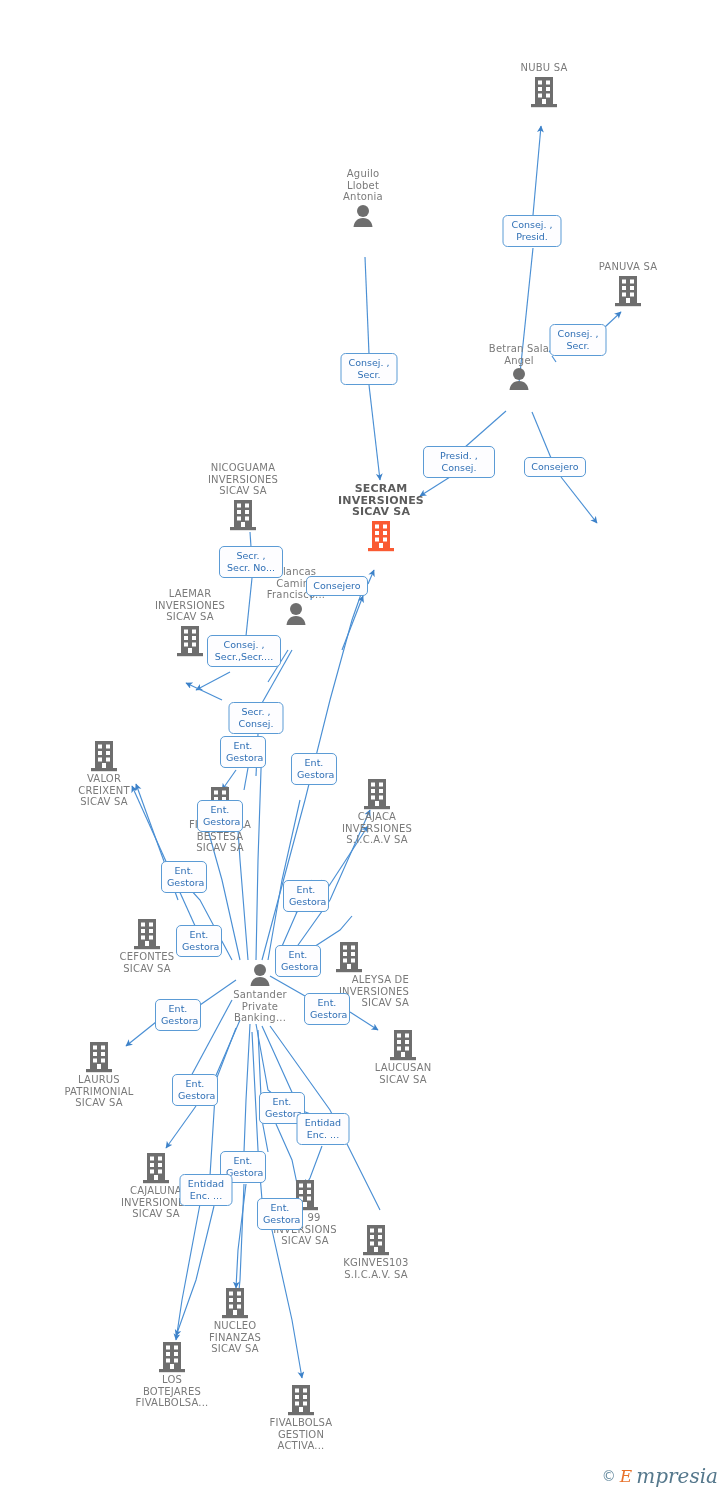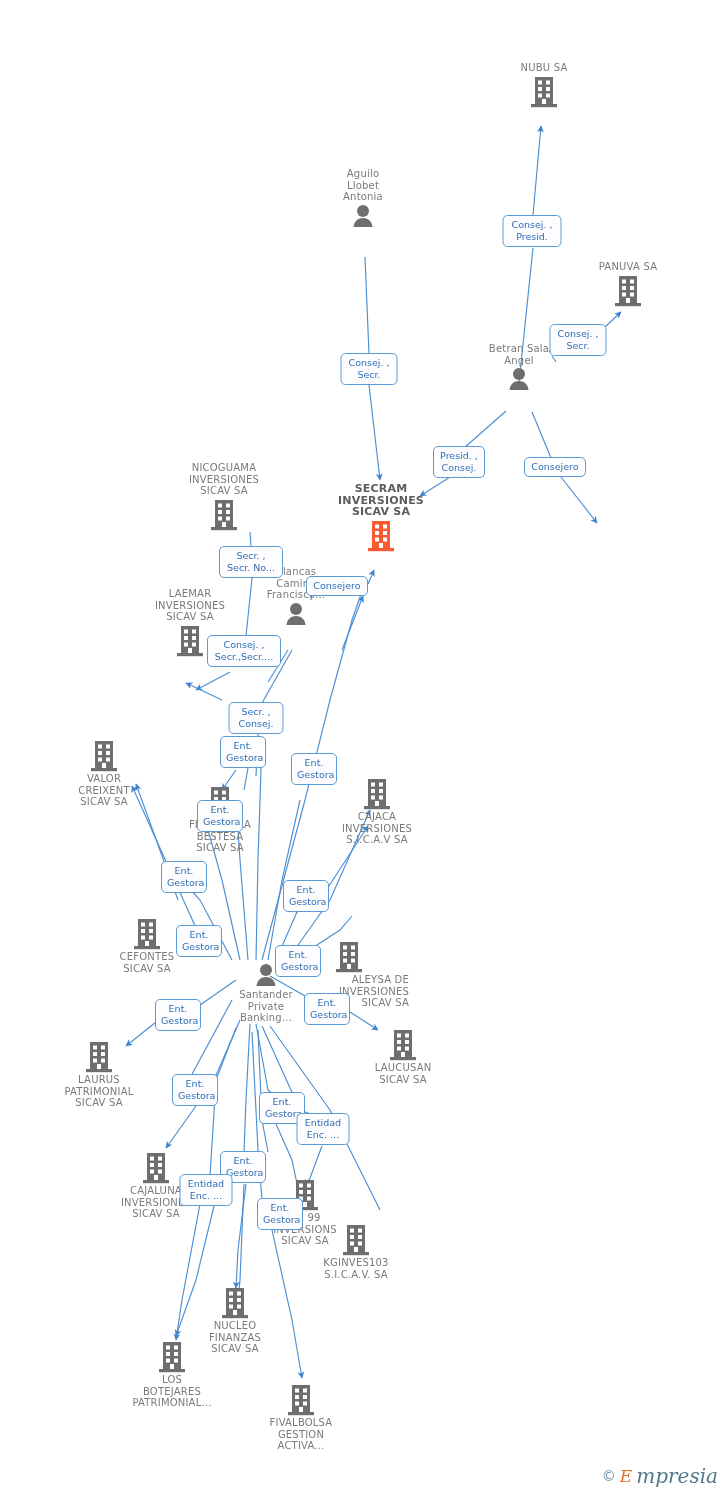--- a/index.html
+++ b/index.html
@@ -170,21 +170,21 @@
           <rect x="17" y="5.5" width="4" height="4"></rect>
           <rect x="9" y="12" width="4" height="4"></rect>
           <rect x="17" y="12" width="4" height="4"></rect>
           <rect x="9" y="18.5" width="4" height="4"></rect>
           <rect x="17" y="18.5" width="4" height="4"></rect>
           <rect x="13" y="24" width="4" height="5"></rect>
         </g>
       </svg>
   </div>
 
-  <div class="node ptop" style="left:224px;top:462px;">
+  <div class="node ptop" style="left:243px;top:462px;">
     <div class="lbl">NICOGUAMA
 INVERSIONES
 SICAV SA</div>
     <svg class="ico" width="30" height="34" viewBox="0 0 30 34">
         <g fill="#6e6e6e">
           <rect x="6" y="2" width="18" height="27"></rect>
           <rect x="2" y="29" width="26" height="3.2"></rect>
         </g>
         <g fill="#fff">
           <rect x="9" y="5.5" width="4" height="4"></rect>
@@ -348,21 +348,21 @@
           <rect x="9" y="18.5" width="4" height="4"></rect>
           <rect x="17" y="18.5" width="4" height="4"></rect>
           <rect x="13" y="24" width="4" height="5"></rect>
         </g>
       </svg>
     <div class="lbl">ALEYSA DE
 INVERSIONES
 SICAV SA</div>
   </div>
 
-  <div class="node" style="left:266px;top:963px;">
+  <div class="node" style="left:260px;top:963px;">
     <svg class="ico" width="28" height="26" viewBox="0 0 28 26">
         <circle cx="14" cy="7" r="6" fill="#6e6e6e"></circle>
         <path d="M14 14c-6 0-9 4-9.5 9h19C23 18 20 14 14 14z" fill="#6e6e6e"></path>
       </svg>
     <div class="lbl">Santander
 Private
 Banking...</div>
   </div>
 
   <div class="node" style="left:403px;top:1028px;">
@@ -441,21 +441,21 @@
           <rect x="9" y="18.5" width="4" height="4"></rect>
           <rect x="17" y="18.5" width="4" height="4"></rect>
           <rect x="13" y="24" width="4" height="5"></rect>
         </g>
       </svg>
     <div class="lbl">AN 99
 INVERSIONS
 SICAV SA</div>
   </div>
 
-  <div class="node" style="left:356px;top:1223px;">
+  <div class="node" style="left:376px;top:1223px;">
     <svg class="ico" width="30" height="34" viewBox="0 0 30 34">
         <g fill="#6e6e6e">
           <rect x="6" y="2" width="18" height="27"></rect>
           <rect x="2" y="29" width="26" height="3.2"></rect>
         </g>
         <g fill="#fff">
           <rect x="9" y="5.5" width="4" height="4"></rect>
           <rect x="17" y="5.5" width="4" height="4"></rect>
           <rect x="9" y="12" width="4" height="4"></rect>
           <rect x="17" y="12" width="4" height="4"></rect>
@@ -500,21 +500,21 @@
           <rect x="17" y="5.5" width="4" height="4"></rect>
           <rect x="9" y="12" width="4" height="4"></rect>
           <rect x="17" y="12" width="4" height="4"></rect>
           <rect x="9" y="18.5" width="4" height="4"></rect>
           <rect x="17" y="18.5" width="4" height="4"></rect>
           <rect x="13" y="24" width="4" height="5"></rect>
         </g>
       </svg>
     <div class="lbl">LOS
 BOTEJARES
-PATRIMONIAL...</div>
+FIVALBOLSA...</div>
   </div>
 
   <div class="node" style="left:301px;top:1383px;">
     <svg class="ico" width="30" height="34" viewBox="0 0 30 34">
         <g fill="#6e6e6e">
           <rect x="6" y="2" width="18" height="27"></rect>
           <rect x="2" y="29" width="26" height="3.2"></rect>
         </g>
         <g fill="#fff">
           <rect x="9" y="5.5" width="4" height="4"></rect>
@@ -530,21 +530,21 @@
 GESTION
 ACTIVA...</div>
   </div>
 
   <div class="edge-label" style="left:532px;top:231px;width:59px;"><span>Consej. ,
 Presid.</span></div>
   <div class="edge-label" style="left:578px;top:340px;width:57px;"><span>Consej. ,
 Secr.</span></div>
   <div class="edge-label" style="left:369px;top:369px;width:57px;"><span>Consej. ,
 Secr.</span></div>
-  <div class="edge-label" style="left:459px;top:462px;width:52px;"><span>Presid. ,
+  <div class="edge-label" style="left:459px;top:462px;width:72px;"><span>Presid. ,
 Consej.</span></div>
   <div class="edge-label" style="left:555px;top:467px;width:62px;"><span>Consejero</span></div>
   <div class="edge-label" style="left:251px;top:562px;width:64px;"><span>Secr. ,
 Secr. No...</span></div>
   <div class="edge-label" style="left:337px;top:586px;width:62px;"><span>Consejero</span></div>
   <div class="edge-label" style="left:244px;top:651px;width:74px;"><span>Consej. ,
 Secr.,Secr....</span></div>
   <div class="edge-label" style="left:256px;top:718px;width:55px;"><span>Secr. ,
 Consej.</span></div>
   <div class="edge-label" style="left:243px;top:752px;width:46px;"><span>Ent.

